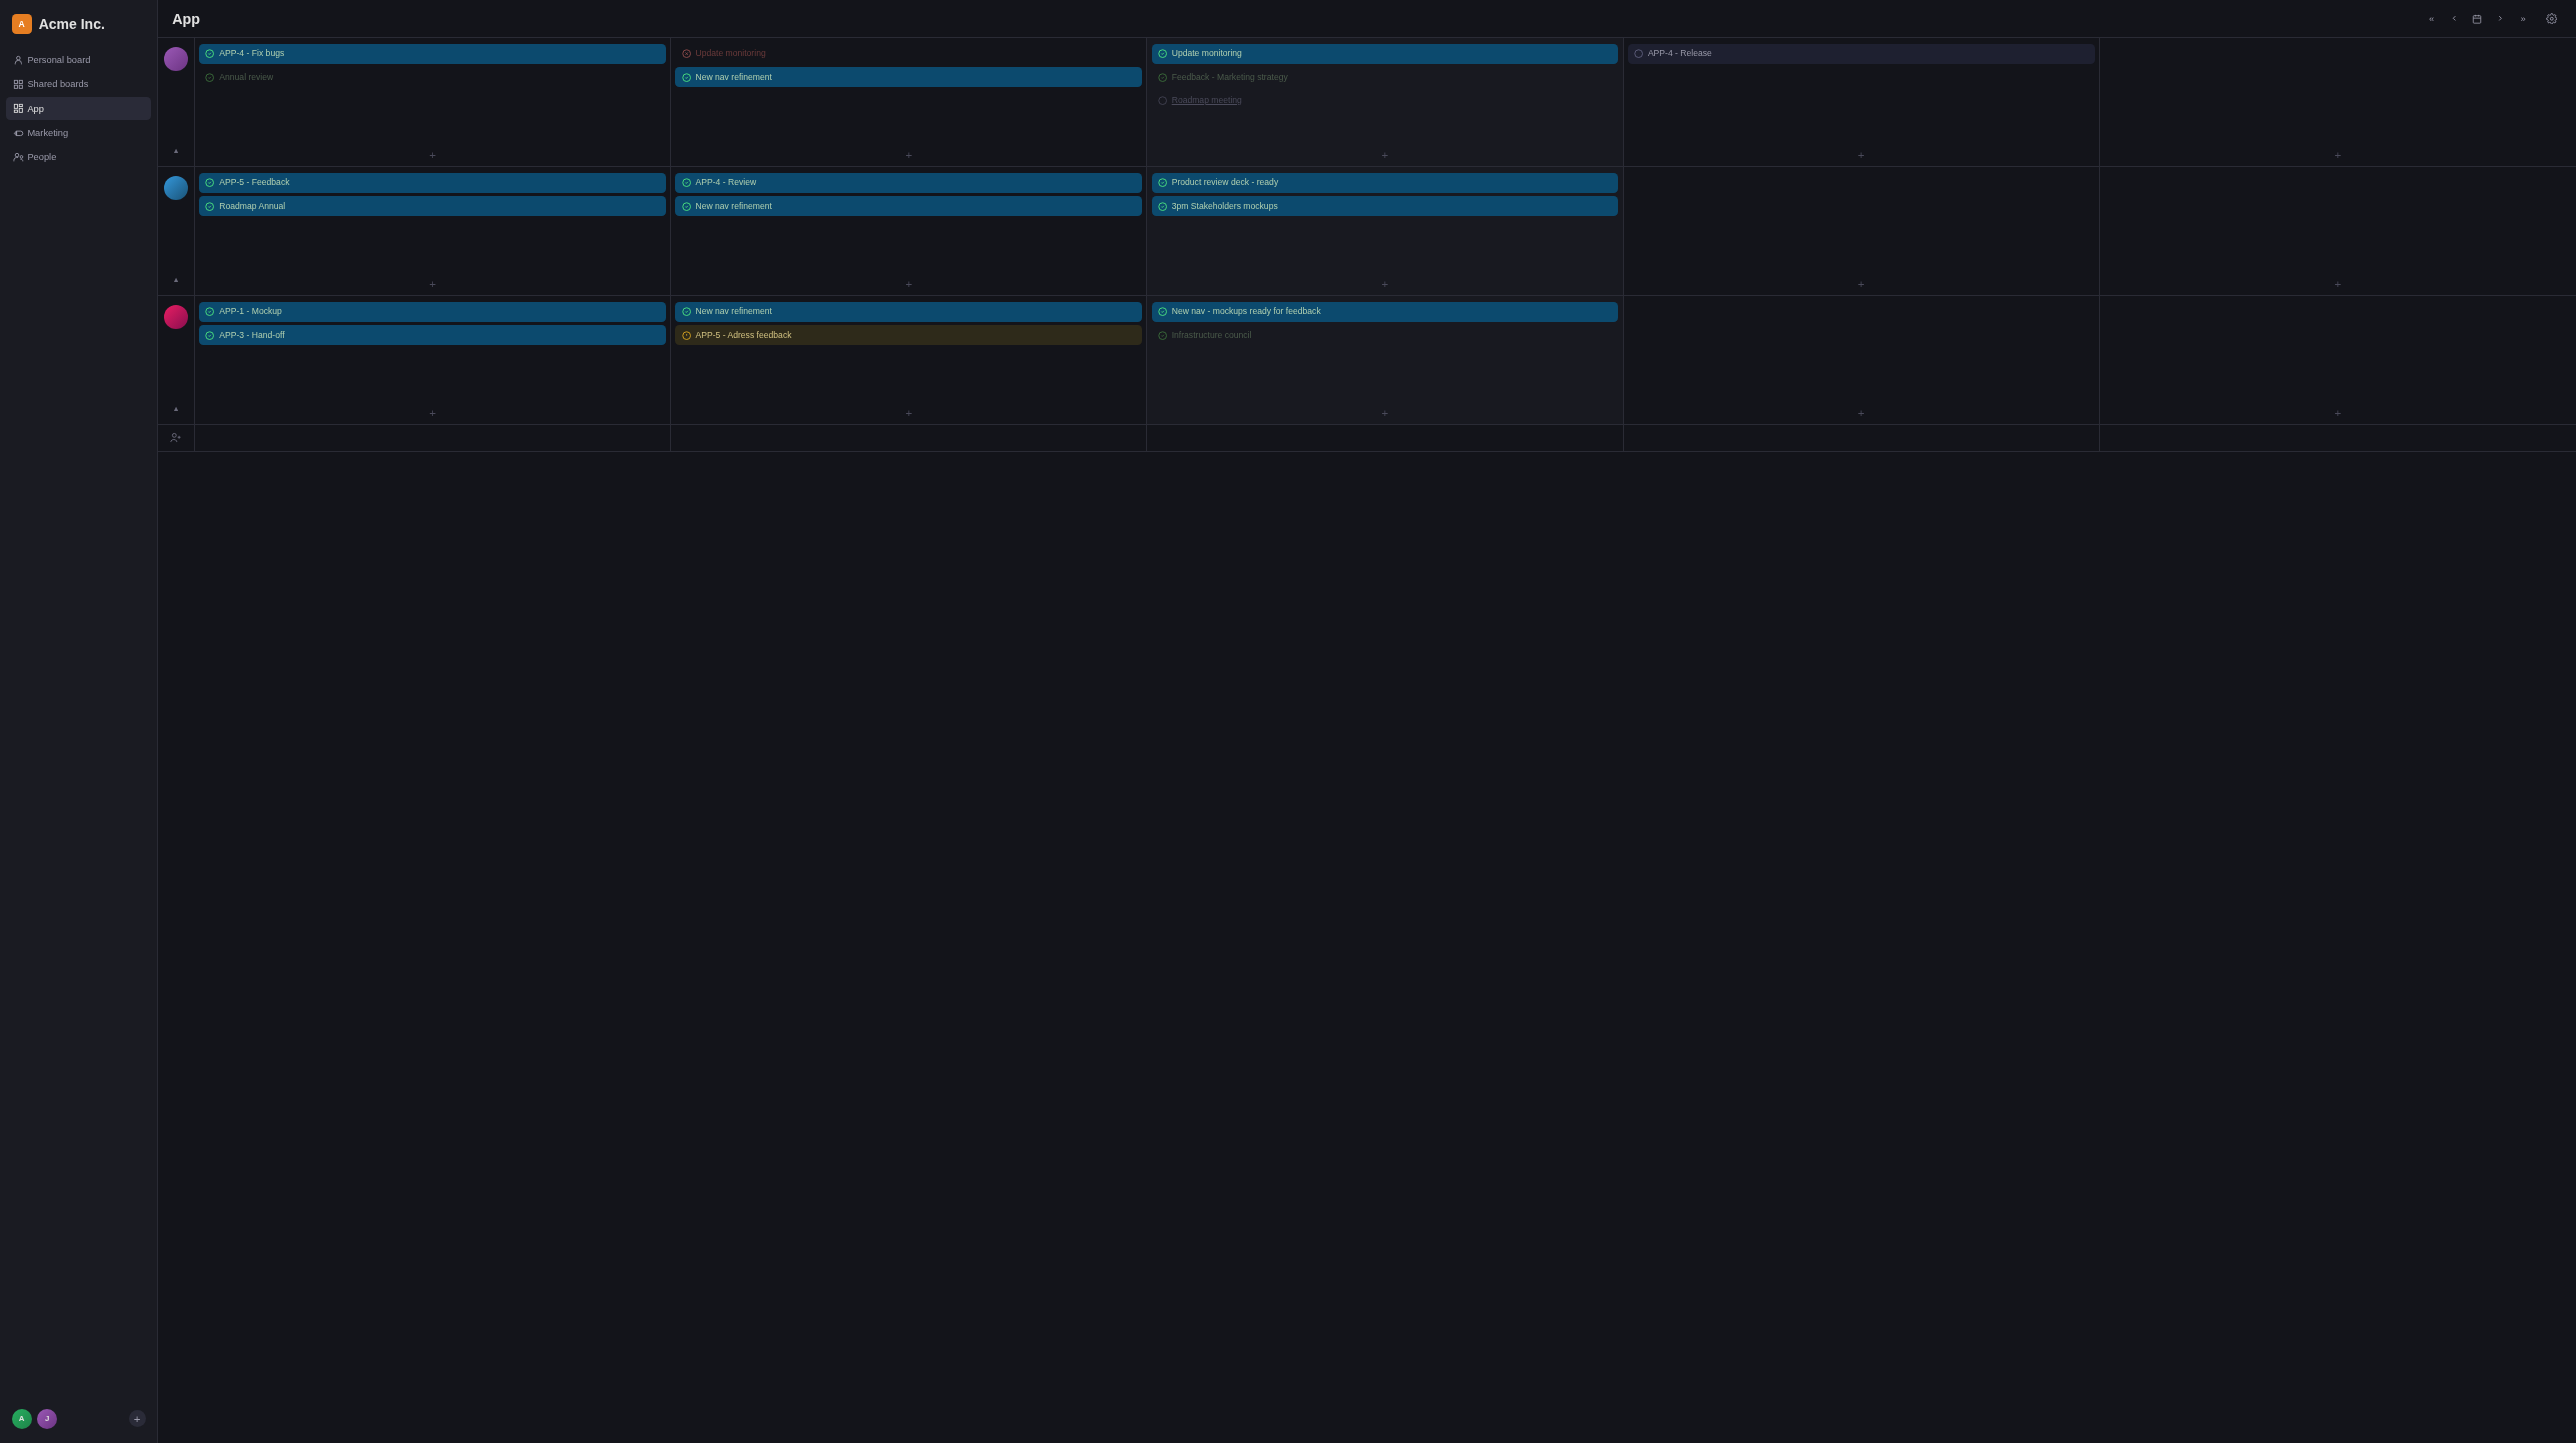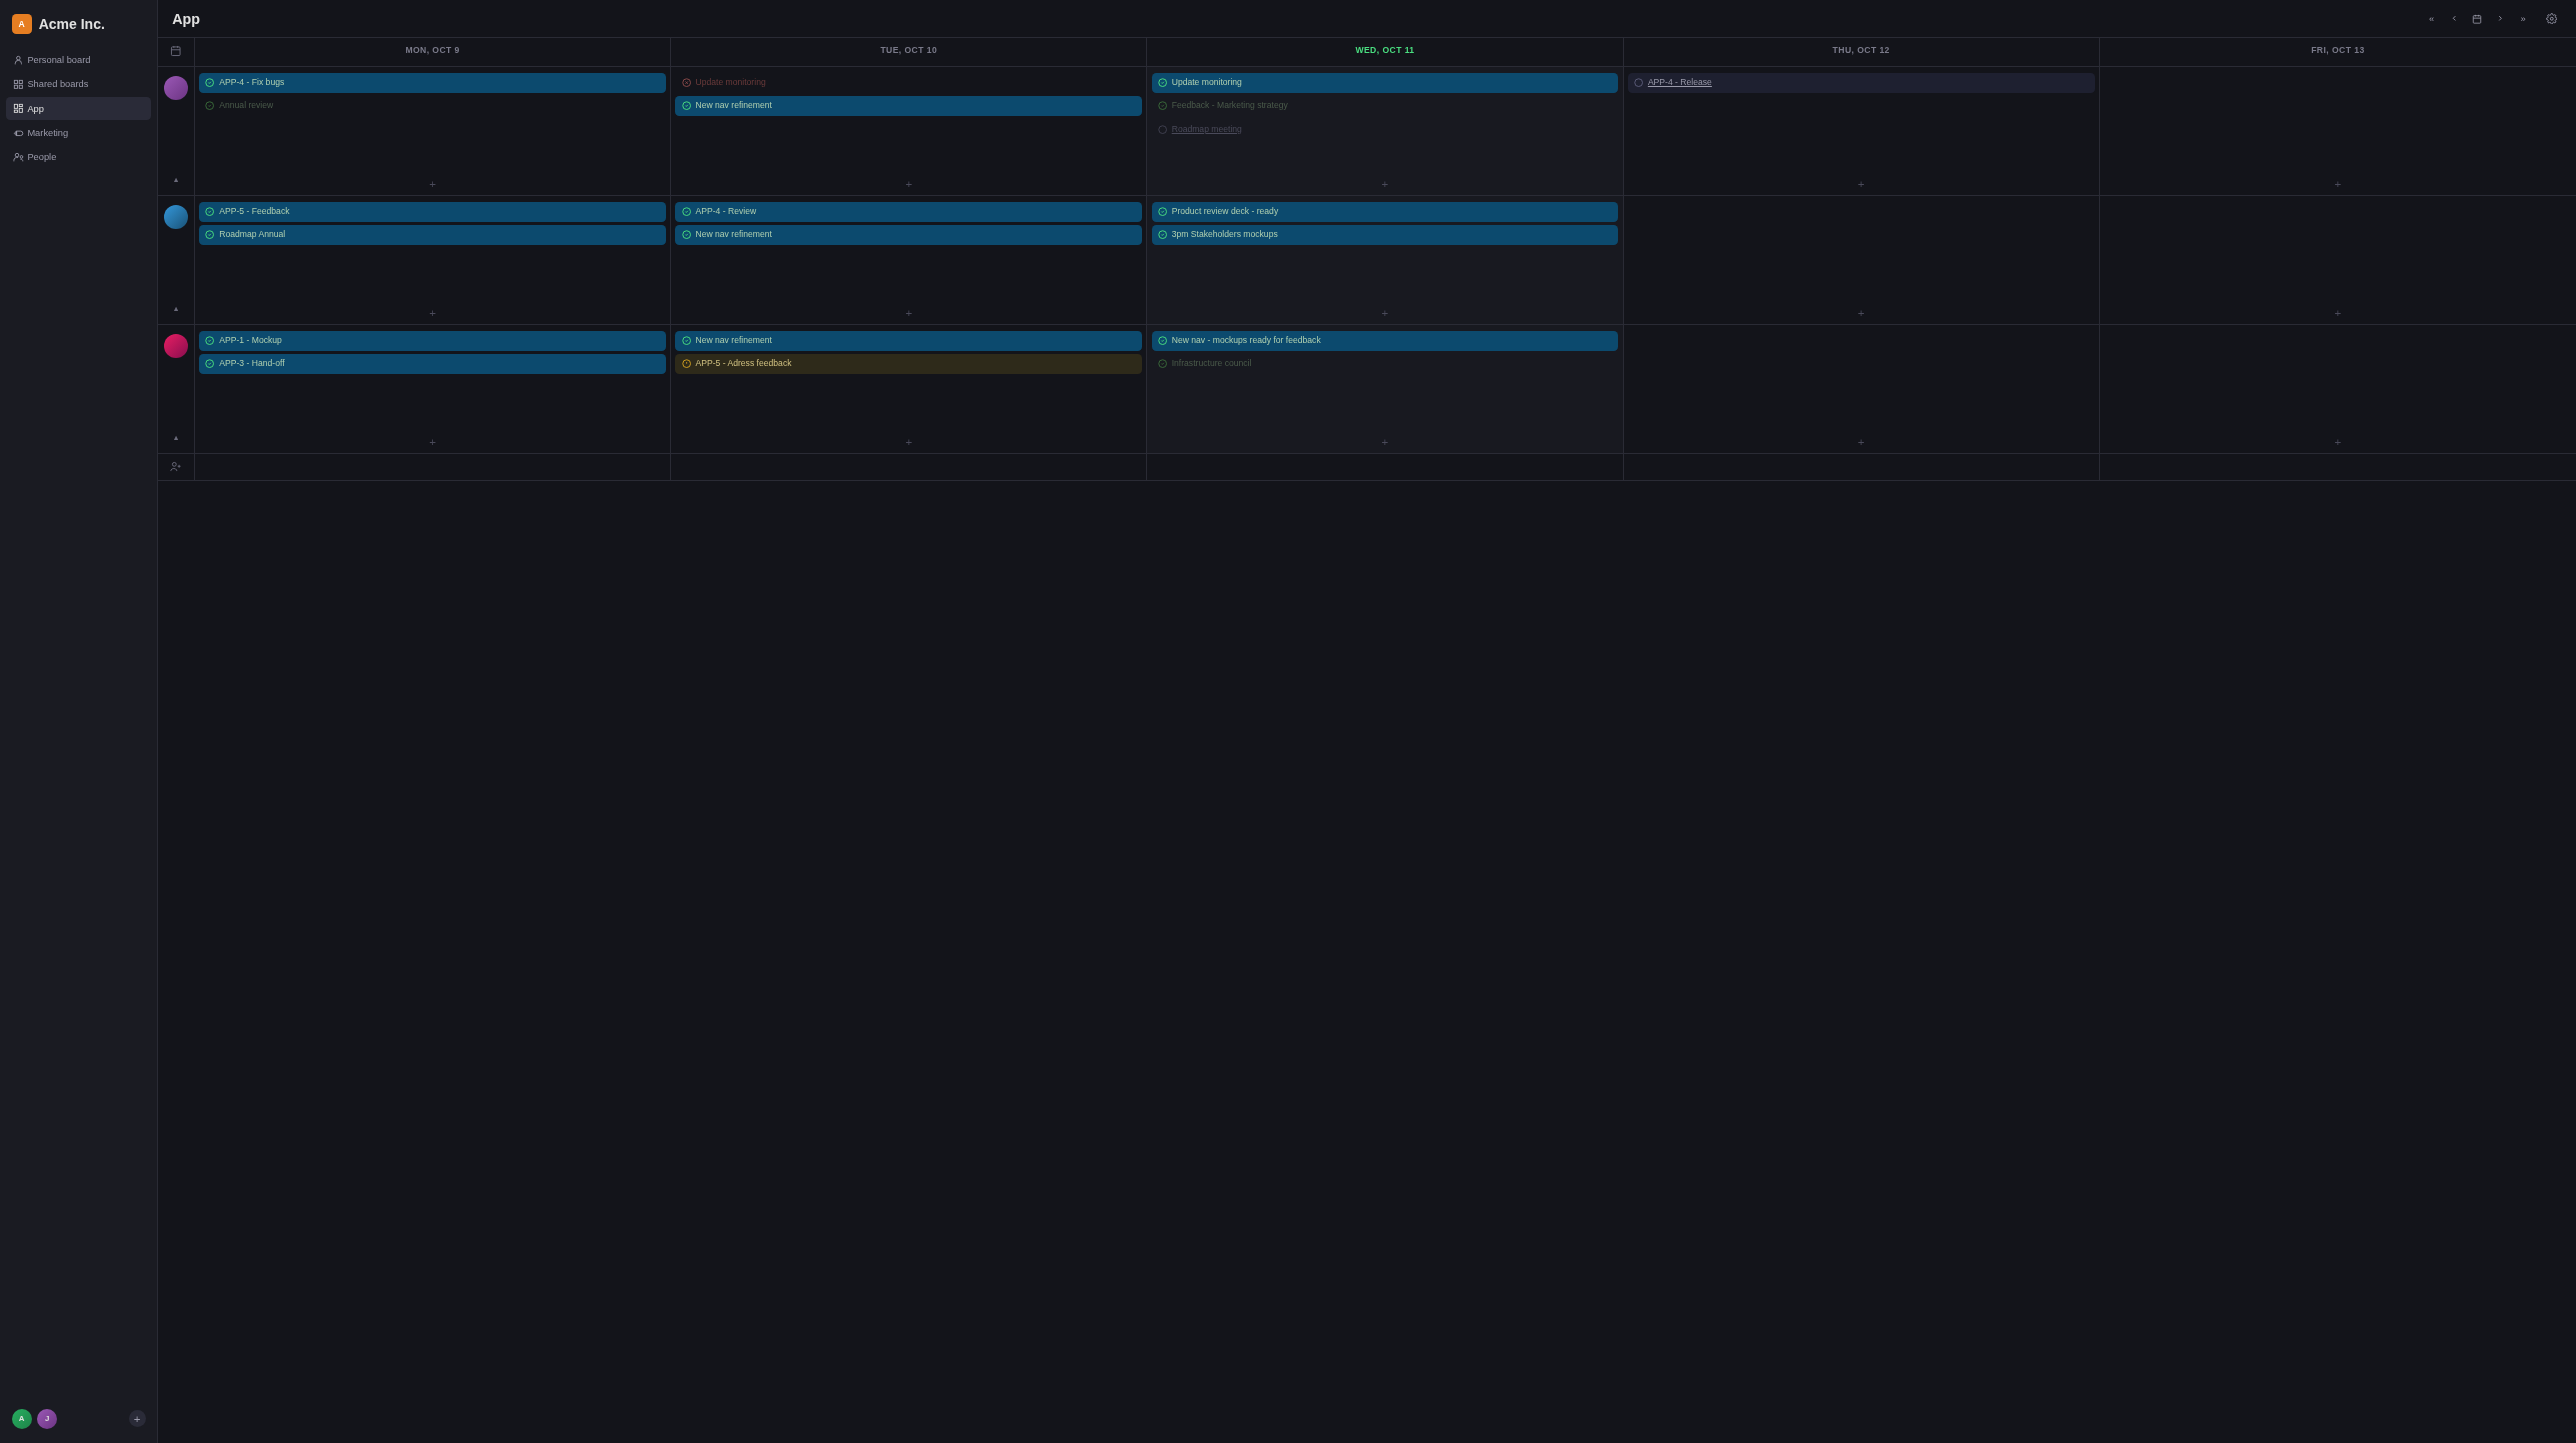--- a/index.html
+++ b/index.html
@@ -196,21 +196,20 @@
       background: transparent;
       color: #4a5a4a;
     }
     .task-card.warning {
       background: #2e2a1a;
       color: #d0c080;
     }
     .task-card.empty-circle {
       background: #1e2030;
       color: #9a9aaa;
-      text-decoration: underline;
     }
     .task-card.muted {
       background: transparent;
       color: #4a4a5a;
       text-decoration: underline;
     }
 
     .task-icon {
       width: 10px; height: 10px;
       flex-shrink: 0;
@@ -353,33 +352,20 @@
     <button class="settings-btn">
       <svg width="11.5" height="11.5" viewBox="0 0 24 24" fill="none" stroke="currentColor" stroke-width="2">
           <circle cx="12" cy="12" r="3"></circle>
           <path d="M19.4 15a1.65 1.65 0 00.33 1.82l.06.06a2 2 0 010 2.83 2 2 0 01-2.83 0l-.06-.06a1.65 1.65 0 00-1.82-.33 1.65 1.65 0 00-1 1.51V21a2 2 0 01-2 2 2 2 0 01-2-2v-.09A1.65 1.65 0 009 19.4a1.65 1.65 0 00-1.82.33l-.06.06a2 2 0 01-2.83 0 2 2 0 010-2.83l.06-.06A1.65 1.65 0 004.68 15a1.65 1.65 0 00-1.51-1H3a2 2 0 01-2-2 2 2 0 012-2h.09A1.65 1.65 0 004.6 9a1.65 1.65 0 00-.33-1.82l-.06-.06a2 2 0 010-2.83 2 2 0 012.83 0l.06.06A1.65 1.65 0 009 4.68a1.65 1.65 0 001-1.51V3a2 2 0 012-2 2 2 0 012 2v.09a1.65 1.65 0 001 1.51 1.65 1.65 0 001.82-.33l.06-.06a2 2 0 012.83 0 2 2 0 010 2.83l-.06.06A1.65 1.65 0 0019.4 9a1.65 1.65 0 001.51 1H21a2 2 0 012 2 2 2 0 01-2 2h-.09a1.65 1.65 0 00-1.51 1z"></path>
         </svg>
     </button>
   </div>
 
   <div class="calendar">
 
-    <div class="cal-header">
-      <div class="cal-header-cell">
-        <svg width="11.5" height="11.5" viewBox="0 0 24 24" fill="none" stroke="#6a6a7a" stroke-width="2">
-            <rect x="3" y="4" width="18" height="18" rx="2"></rect>
-            <path d="M16 2v4M8 2v4M3 10h18"></path>
-          </svg>
-      </div>
-      <div class="cal-header-cell">MON, OCT 9</div>
-      <div class="cal-header-cell">TUE, OCT 10</div>
-      <div class="cal-header-cell today">WED, OCT 11</div>
-      <div class="cal-header-cell">THU, OCT 12</div>
-      <div class="cal-header-cell">FRI, OCT 13</div>
-    </div>
 
     <div class="cal-row">
       <div class="row-avatar-cell">
         <div class="person-avatar av-purple"></div>
         <div class="collapse-btn">▲</div>
       </div>
 
       <div class="cal-day-cell">
         <div class="task-card done">
           <span class="task-icon icon-check-circle">

